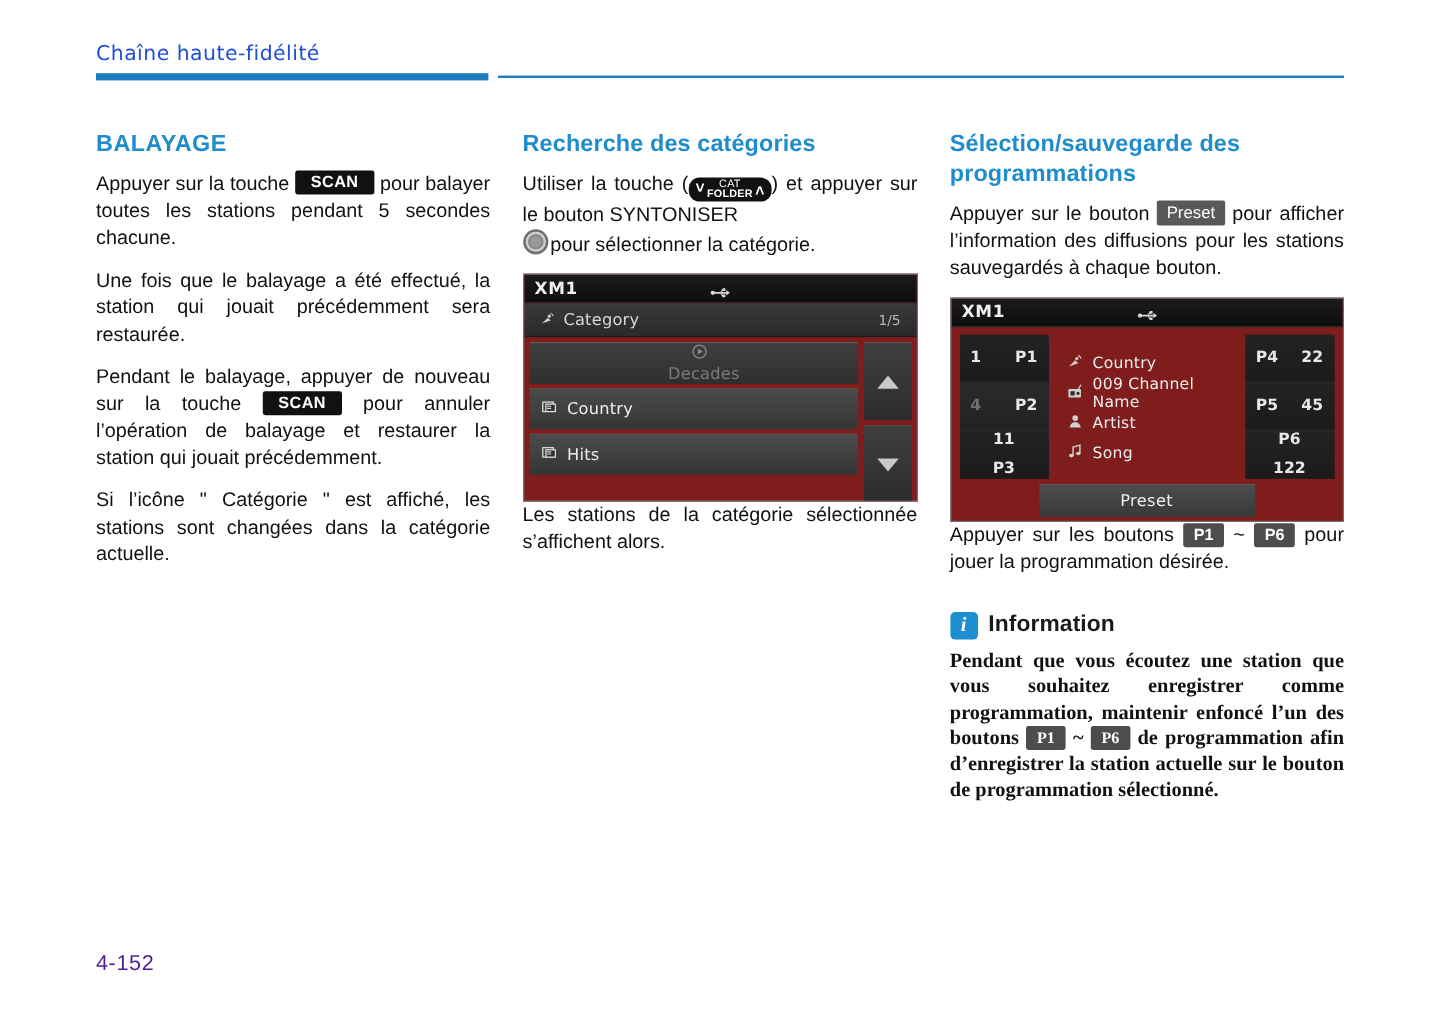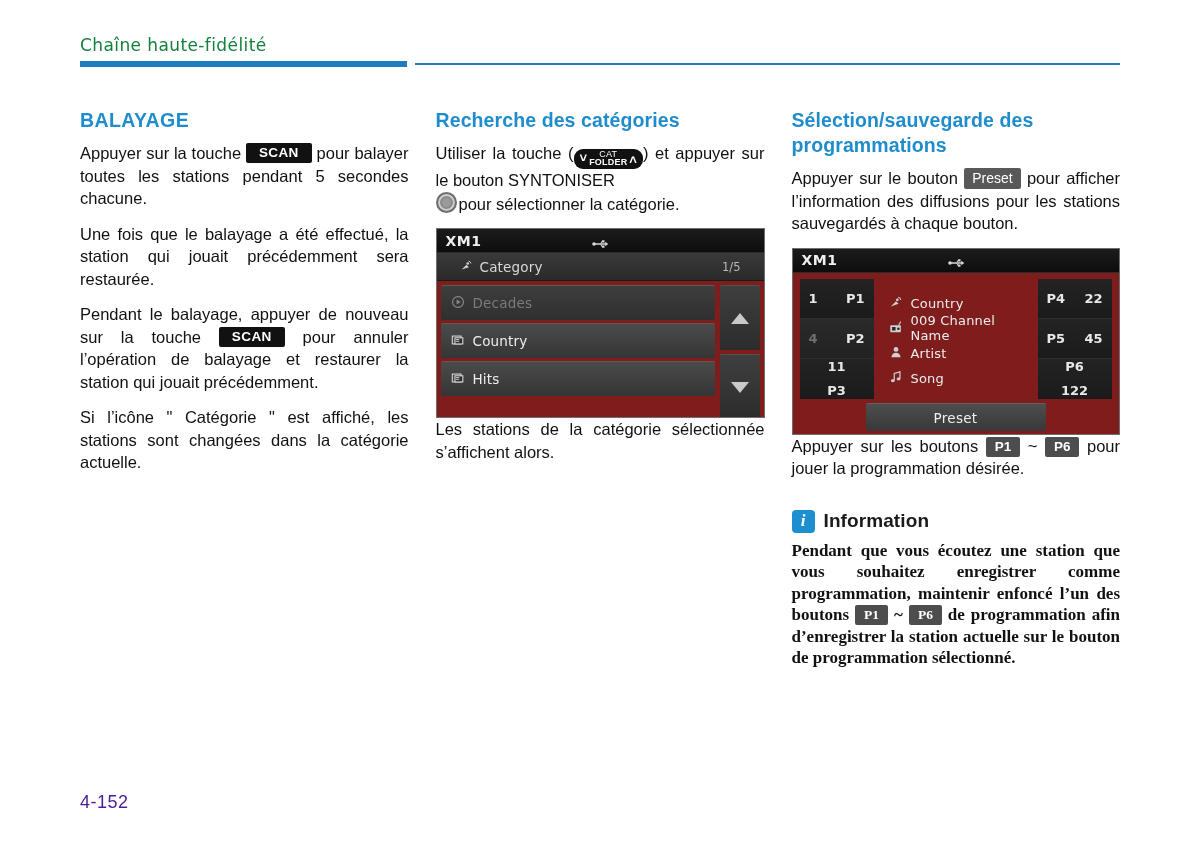--- a/index.html
+++ b/index.html
@@ -18,21 +18,21 @@
 
   
   .page-header {
     position: absolute;
     left: 80px;
     top: 34px;
     width: 1040px;
   }
   .page-header .chapter-title {
     font-size: 17px;
-    color: #15803d;
+    color: #1d4ed8;
     letter-spacing: .4px;
     font-family: "DejaVu Sans", sans-serif;
     font-weight: 400;
     line-height: 22px;
   }
   .rule-wrap {
     display: flex;
     align-items: center;
     margin-top: 5px;
   }
@@ -203,21 +203,21 @@
   #cat-screen {
     width: 327px;
     height: 188px;
     margin-top: 6px;
   }
   .cat-bar {
     height: 27px;
     background: linear-gradient(#3a3a3a, #2a2a2a);
     display: flex;
     align-items: center;
-    padding: 0 23px;
+    padding: 0 13px;
     border-bottom: 1px solid #1a1a1a;
   }
   .cat-bar .cat-label {
     font-size: 13.5px;
     color: #d8d8d8;
     margin-left: 7px;
     letter-spacing: .2px;
   }
   .cat-bar .cat-page {
     margin-left: auto;
@@ -239,20 +239,21 @@
     display: flex;
     align-items: center;
     padding-left: 10px;
     font-size: 13.5px;
     color: #ededed;
     border-top: 1px solid #5a5a5a;
   }
   .cat-item.dimmed {
     background: linear-gradient(#3e3e3e, #2f2f2f);
     color: #7b7b7b;
+    flex-direction: column;
   }
   .cat-item .it-label { margin-left: 8px; letter-spacing: .2px; }
   .cat-scroll {
     width: 40px;
     margin-left: 5px;
     display: flex;
     flex-direction: column;
     gap: 4px;
   }
   .scroll-btn {

